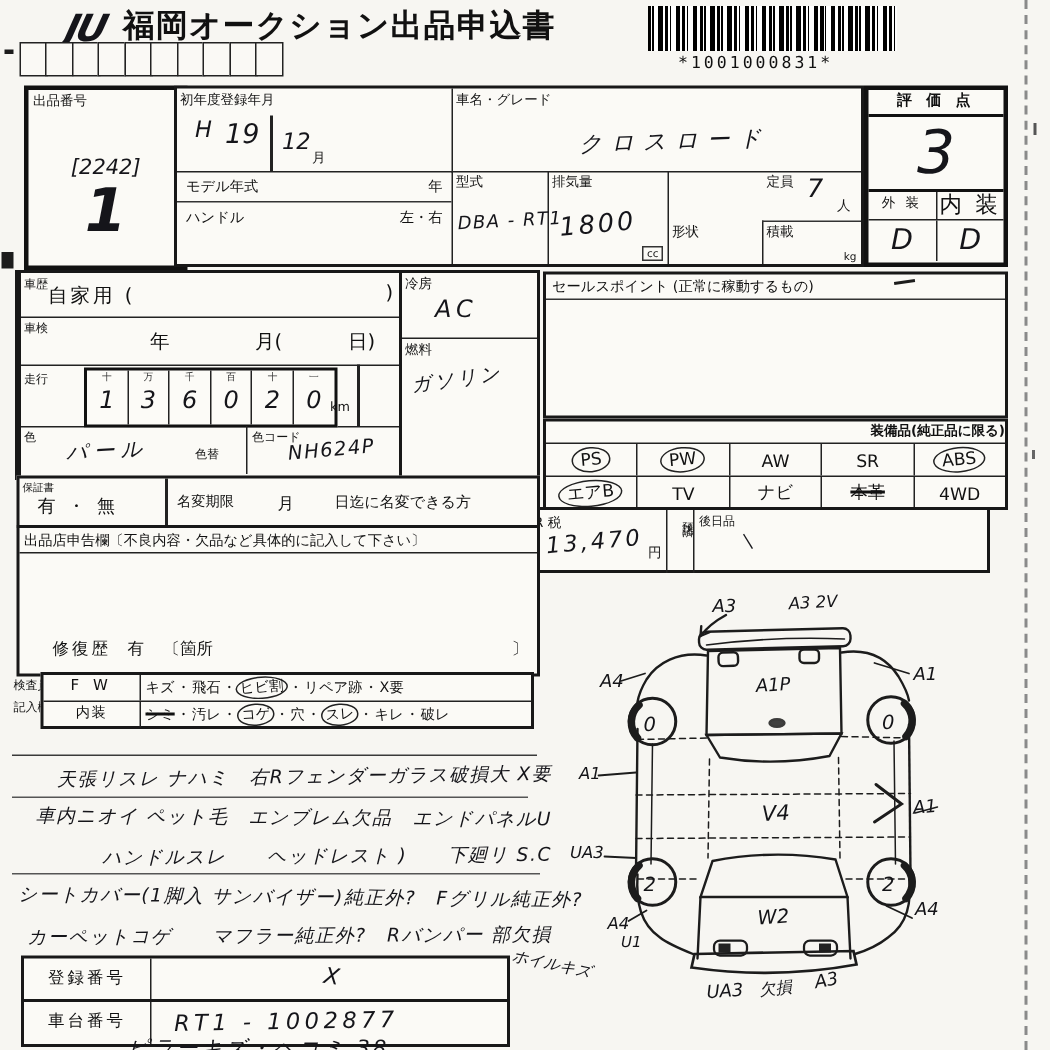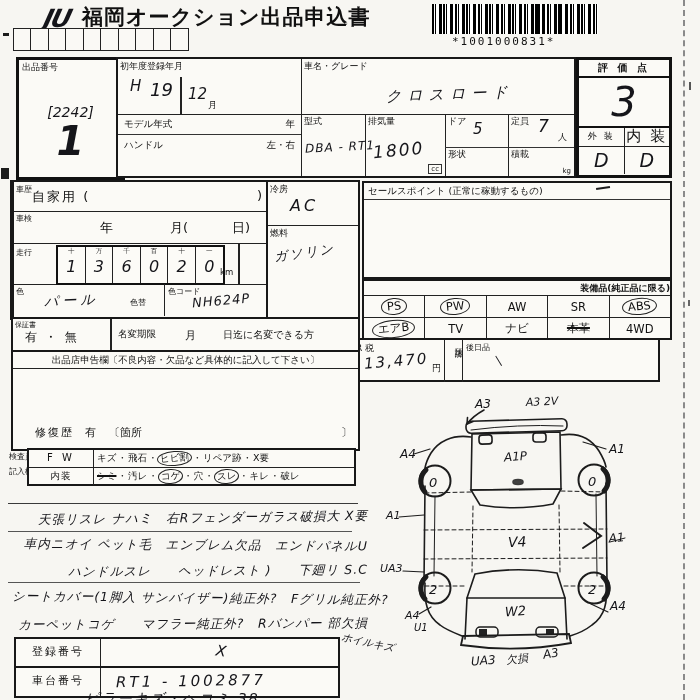--- a/index.html
+++ b/index.html
@@ -101,24 +101,20 @@
       <div class="lbl" style="position:absolute;left:3px;top:1px;">型式</div>
       <div class="hw abs" style="left:4px;top:26px;font-size:12px;transform:rotate(-3deg);letter-spacing:1px;">DBA - RT1</div>
     </div>
 
     <div class="abs" style="left:247px;top:55px;width:80px;height:62px;border-right:1.5px solid #222;">
       <div class="lbl" style="position:absolute;left:3px;top:1px;">排気量</div>
       <div class="hw abs" style="left:8px;top:26px;font-size:17px;transform:rotate(-5deg);letter-spacing:2px;">1800</div>
       <div class="abs" style="right:3px;bottom:2px;font-size:7px;border:1px solid #333;padding:0 2px;">cc</div>
     </div>
 
-    <div class="abs" style="left:327px;top:55px;width:63px;height:33px;border-right:1.5px solid #222;border-bottom:1px solid #333;">
-      <div class="lbl" style="position:absolute;left:3px;top:1px;">ドア</div>
-      <div class="hw abs" style="left:28px;top:6px;font-size:15px;">5</div>
-    </div>
     <div class="abs" style="left:327px;top:88px;width:63px;height:29px;border-right:1.5px solid #222;">
       <div class="lbl" style="position:absolute;left:3px;top:1px;">形状</div>
     </div>
 
     <div class="abs" style="left:390px;top:55px;width:66px;height:33px;border-bottom:1px solid #333;">
       <div class="lbl" style="position:absolute;left:3px;top:1px;">定員</div>
       <div class="hw abs" style="left:30px;top:2px;font-size:17px;">7</div>
       <div class="lbl abs" style="left:50px;top:17px;">人</div>
     </div>
     <div class="abs" style="left:390px;top:88px;width:66px;height:29px;">
@@ -258,21 +254,21 @@
   <div class="abs bd2" style="left:11px;top:317px;width:345px;height:31px;">
     <span class="lbl abs" style="left:2px;top:1px;font-size:7px;">保証書</span>
     <span class="abs" style="left:12px;top:10px;font-size:12px;letter-spacing:2px;">有 ・ 無</span>
     <div class="vline" style="left:97px;top:0;height:31px;"></div>
     <span class="abs" style="left:105px;top:9px;font-size:9.5px;">名変期限</span>
     <span class="abs" style="left:172px;top:9px;font-size:11px;">月</span>
     <span class="abs" style="left:210px;top:9px;font-size:10px;">日迄に名変できる方</span>
   </div>
 
   <div class="abs bd2" style="left:11px;top:350px;width:345px;height:97px;">
-    <div style="border-bottom:1.5px solid #222;font-size:9.5px;padding:2px 3px 1px;white-space:nowrap;text-align:center;">出品店申告欄〔不良内容・欠品など具体的に記入して下さい〕</div>
+    <div style="border-bottom:1.5px solid #222;font-size:9.5px;padding:2px 3px 1px;white-space:nowrap;">出品店申告欄〔不良内容・欠品など具体的に記入して下さい〕</div>
     <span class="abs" style="left:22px;top:73px;font-size:11px;letter-spacing:2px;">修復歴</span>
     <span class="abs" style="left:72px;top:73px;font-size:11px;">有</span>
     <span class="abs" style="left:96px;top:73px;font-size:11px;">〔箇所</span>
     <span class="abs" style="right:6px;top:73px;font-size:11px;">〕</span>
   </div>
 
   <div class="abs lbl" style="left:9px;top:451px;font-size:8px;">検査員</div>
   <div class="abs lbl" style="left:9px;top:466px;font-size:8px;">記入欄</div>
   <div class="abs bd2" style="left:27px;top:448px;width:325px;height:34px;">
     <div class="insp-row" style="border-bottom:1.5px solid #222;">

